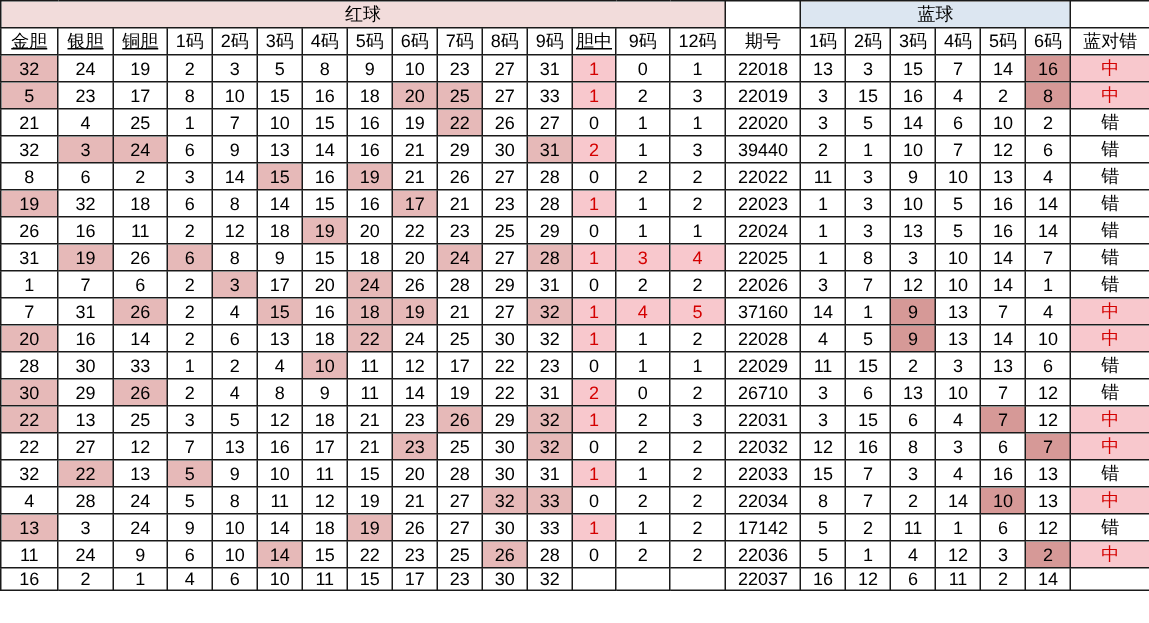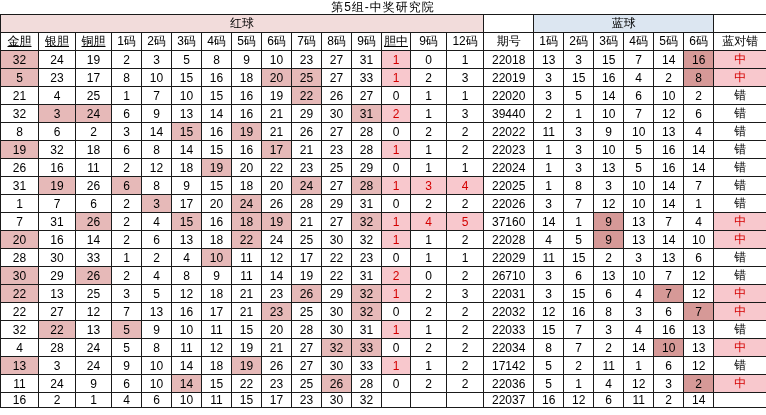--- a/index.html
+++ b/index.html
@@ -30,21 +30,20 @@
   .band-red{background:var(--bandRed);}
   .band-blue{background:var(--bandBlue);font-family:Liberation Mono, monospace;}
   .hl-rose{background:var(--rose);}
   .hl-dark{background:var(--darkRose);}
   .hl-pink{background:var(--lightPink);color:var(--redText);}
 </style>
 </head>
 <body>
 
 <div class="screen">
-  <div class="title">第5组-中奖研究院</div>
   <table>
     <colgroup>
         <col style="width: 38px;">
         <col style="width: 37px;">
         <col style="width: 36px;">
         <col style="width: 30px;">
         <col style="width: 30px;">
         <col style="width: 30px;">
         <col style="width: 30px;">
         <col style="width: 30px;">

